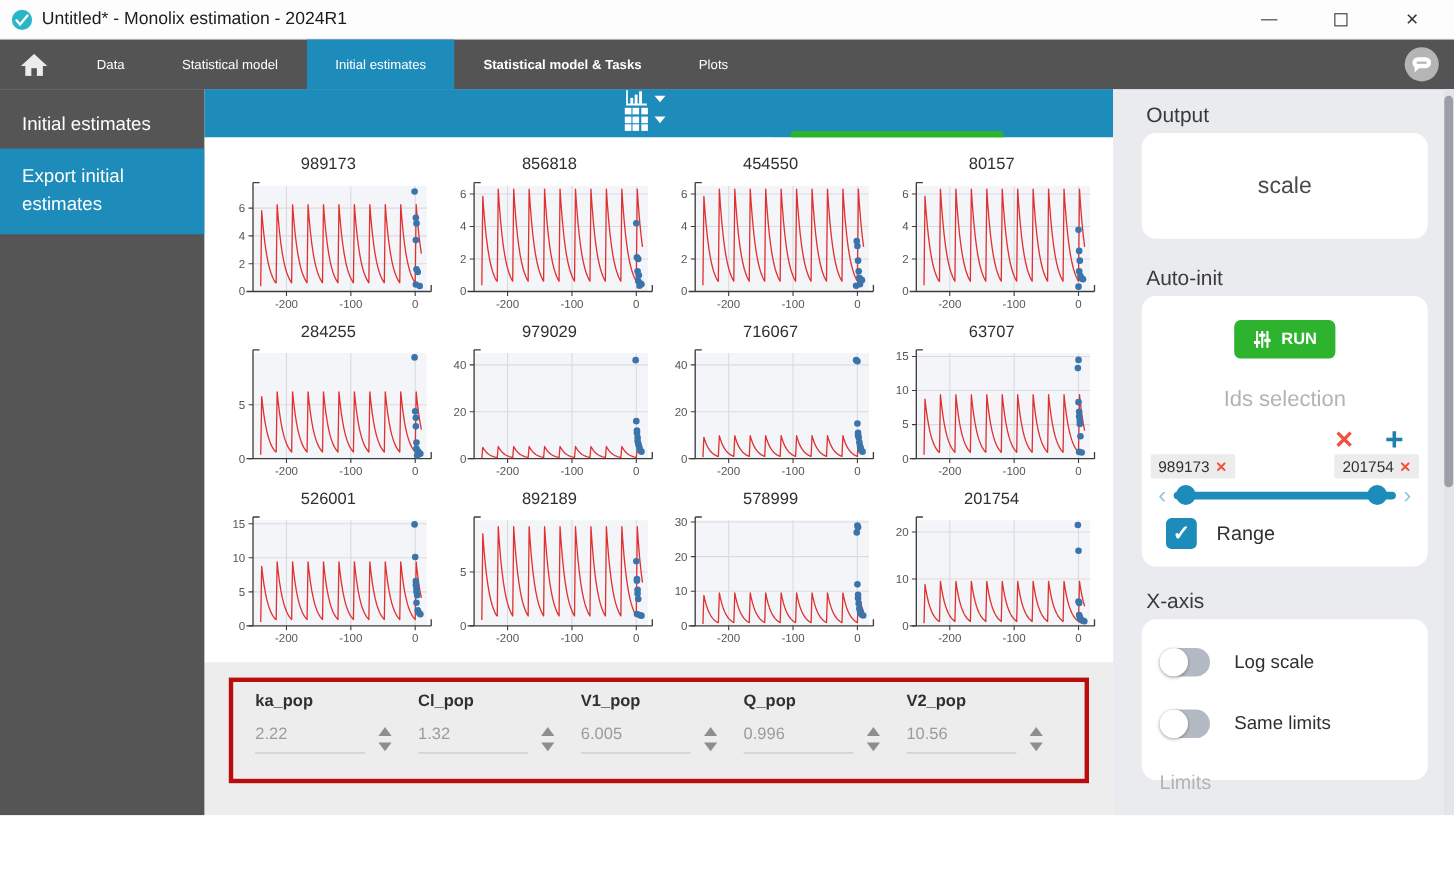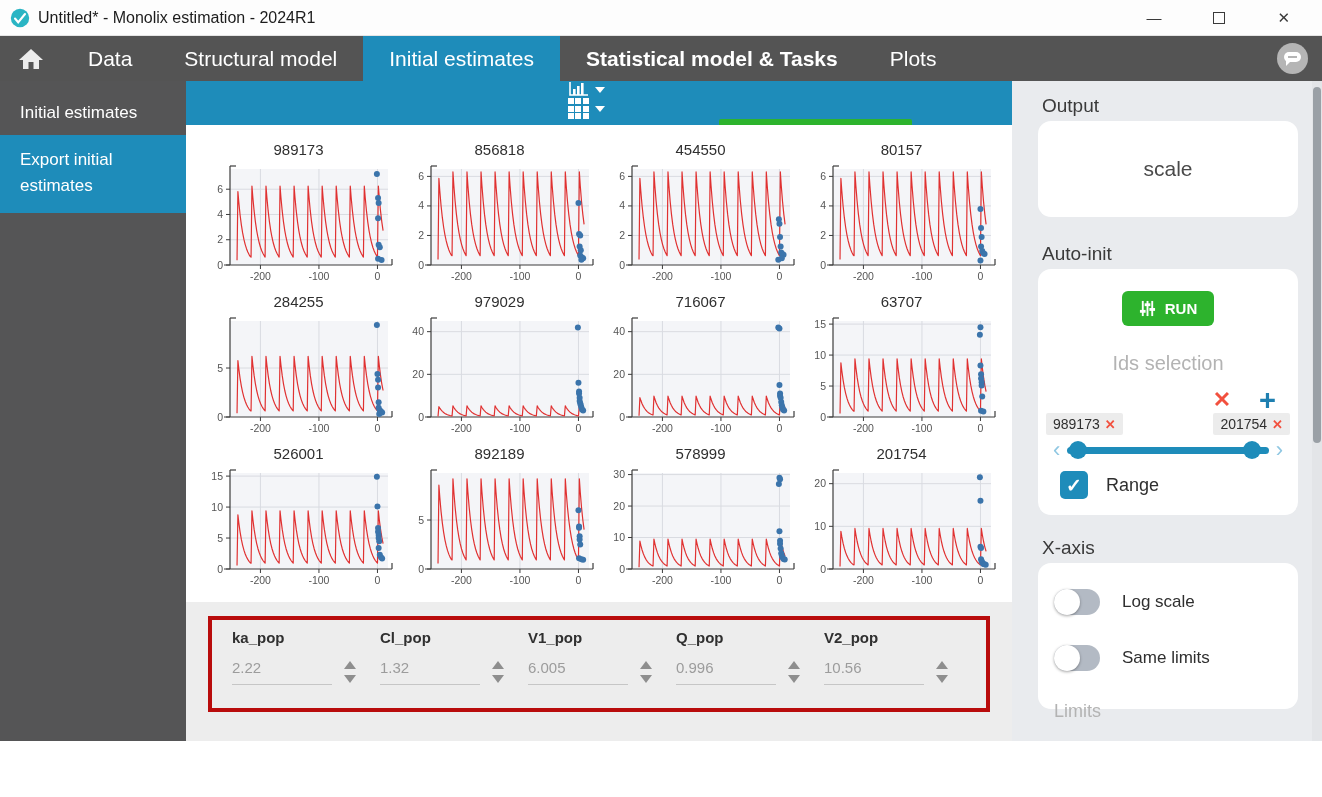--- a/index.html
+++ b/index.html
@@ -16,21 +16,21 @@
   
   .menubar { height:56px; background:#1d1d1d; display:flex; align-items:center; padding:0 28px; }
   .menubar .mitem { color:#f2f2f2; font-size:17px; margin-right:82px; cursor:pointer; }
   .notif { margin-left:auto; display:flex; align-items:center; gap:5px; background:#2e2e2e; padding:4px 9px; border-radius:3px; }
   .info-circle { width:20px; height:20px; border-radius:50%; background:#cde6f6; color:#14212e; font-weight:bold; font-size:13px; display:flex; align-items:center; justify-content:center; }
   .notif-count { color:#e0873a; font-size:13px; font-weight:bold; }
 
   
   .tabbar { height:45px; background:#545454; display:flex; align-items:stretch; position:relative; }
   .home { width:62px; display:flex; align-items:center; justify-content:center; cursor:pointer; }
-  .tab { color:#fff; font-size:21px; display:flex; align-items:center; padding:0 26px; cursor:pointer; }
+  .tab { color:#fff; font-size:12px; display:flex; align-items:center; padding:0 26px; cursor:pointer; }
   .tab.bold { font-weight:bold; }
   .tab.active { background:#1e8cba; }
   .chat { position:absolute; right:14px; top:7px; width:31px; height:31px; border-radius:50%; background:#b5b5b5; cursor:pointer; }
   .chat .bubble { position:absolute; left:7px; top:9px; width:17px; height:10px; background:#fff; border-radius:5px; }
   .chat .bubble:after { content:""; position:absolute; left:2px; bottom:-4px; border:4px solid transparent; border-top-color:#fff; border-left-color:#fff; }
   .chat .dash { position:absolute; left:11px; top:13px; width:9px; height:2px; background:#b5b5b5; }
 
   
   .bodyrow { display:flex; height:660px; }
   .sidebar { width:186px; background:#555556; color:#fff; flex-shrink:0; padding-top:10px; }
@@ -117,21 +117,21 @@
 
   <div class="tabbar">
     <div class="home">
       <svg width="24" height="20" viewBox="0 0 24 20">
         <polygon points="12,0 24,11 0,11" fill="#ececec"></polygon>
         <rect x="4" y="10" width="16" height="10" fill="#ececec"></rect>
         <rect x="9.5" y="13" width="5" height="7" fill="#545454"></rect>
       </svg>
     </div>
     <div class="tab">Data</div>
-    <div class="tab">Structural model</div>
+    <div class="tab">Statistical model</div>
     <div class="tab active">Initial estimates</div>
     <div class="tab bold">Statistical model &amp; Tasks</div>
     <div class="tab">Plots</div>
     <div class="chat">
       <div class="bubble"></div>
         <div class="dash"></div>
     </div>
   </div>
 
   <div class="bodyrow">

